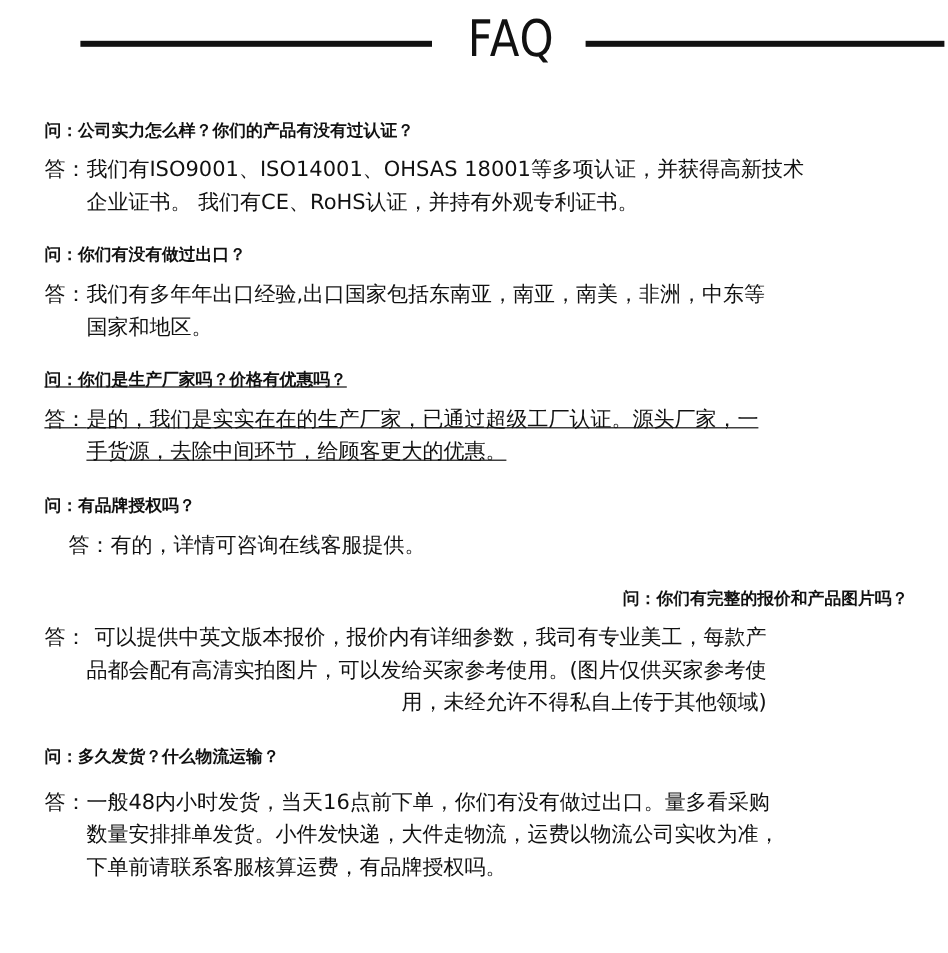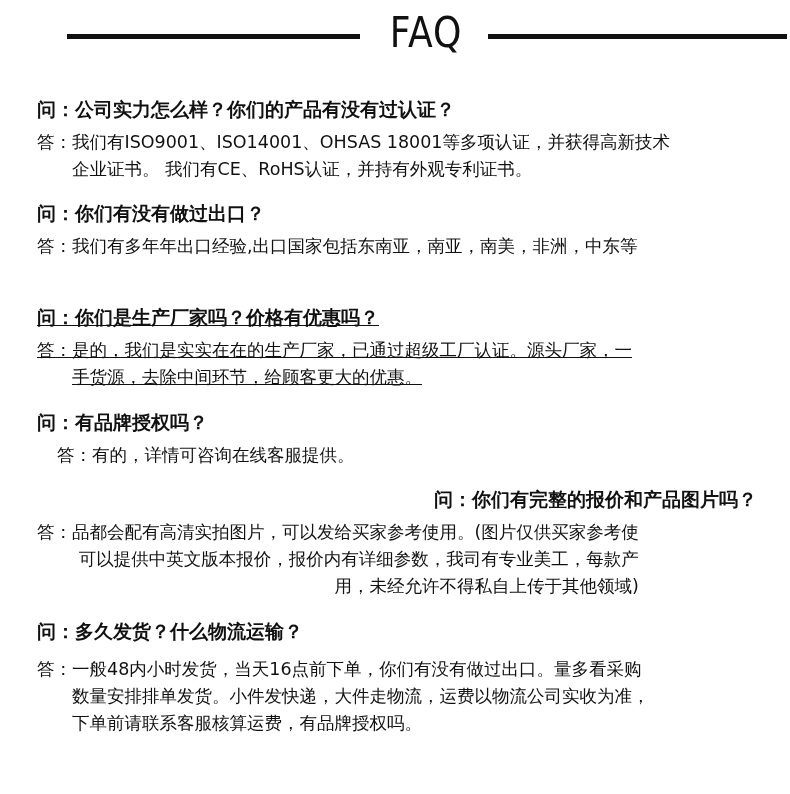--- a/index.html
+++ b/index.html
@@ -38,21 +38,21 @@
       text-align: center;
       font-family: "DejaVu Sans", sans-serif;
       font-size: 42px;
       font-weight: normal;
       letter-spacing: 1px;
       transform: scaleX(0.86);
       color: #111111;
     }
     .faq-item { position: absolute; left: 37px; width: 720px; }
     .question {
-      font-size: 19px;
+      font-size: 14px;
       font-weight: bold;
       line-height: 22px;
       white-space: nowrap;
     }
     .answer {
       font-size: 17.5px;
       line-height: 27px;
       margin-top: 9px;
       white-space: nowrap;
       display: flex;
@@ -85,20 +85,21 @@
 </div>
 
 <div class="faq-item" style="top:202px;">
   <div class="question">
     <span>问：</span><span>你们有没有做过出口？</span>
   </div>
   <div class="answer">
     <span class="label">答：</span>
     <span class="body">
       <span class="line">我们有多年年出口经验,出口国家包括东南亚，南亚，南美，非洲，中东等</span>
+      <span class="line">国家和地区。</span>
     </span>
   </div>
 </div>
 
 <div class="faq-item" style="top:306px;text-decoration:underline;">
   <div class="question">
     <span>问：</span><span>你们是生产厂家吗？价格有优惠吗？</span>
   </div>
   <div class="answer">
     <span class="label">答：</span>
@@ -121,22 +122,22 @@
   </div>
 </div>
 
 <div class="faq-item" style="top:488px;text-align:right;">
   <div class="question">
     <span>问：</span><span>你们有完整的报价和产品图片吗？</span>
   </div>
   <div class="answer">
     <span class="label">答：</span>
     <span class="body">
+      <span class="line">可以提供中英文版本报价，报价内有详细参数，我司有专业美工，每款产</span>
       <span class="line">品都会配有高清实拍图片，可以发给买家参考使用。(图片仅供买家参考使</span>
-      <span class="line">可以提供中英文版本报价，报价内有详细参数，我司有专业美工，每款产</span>
       <span class="line">用，未经允许不得私自上传于其他领域)</span>
     </span>
   </div>
 </div>
 
 <div class="faq-item" style="top:620px;">
   <div class="question">
     <span>问：</span><span>多久发货？什么物流运输？</span>
   </div>
   <div class="answer" style="margin-top:14px;">

